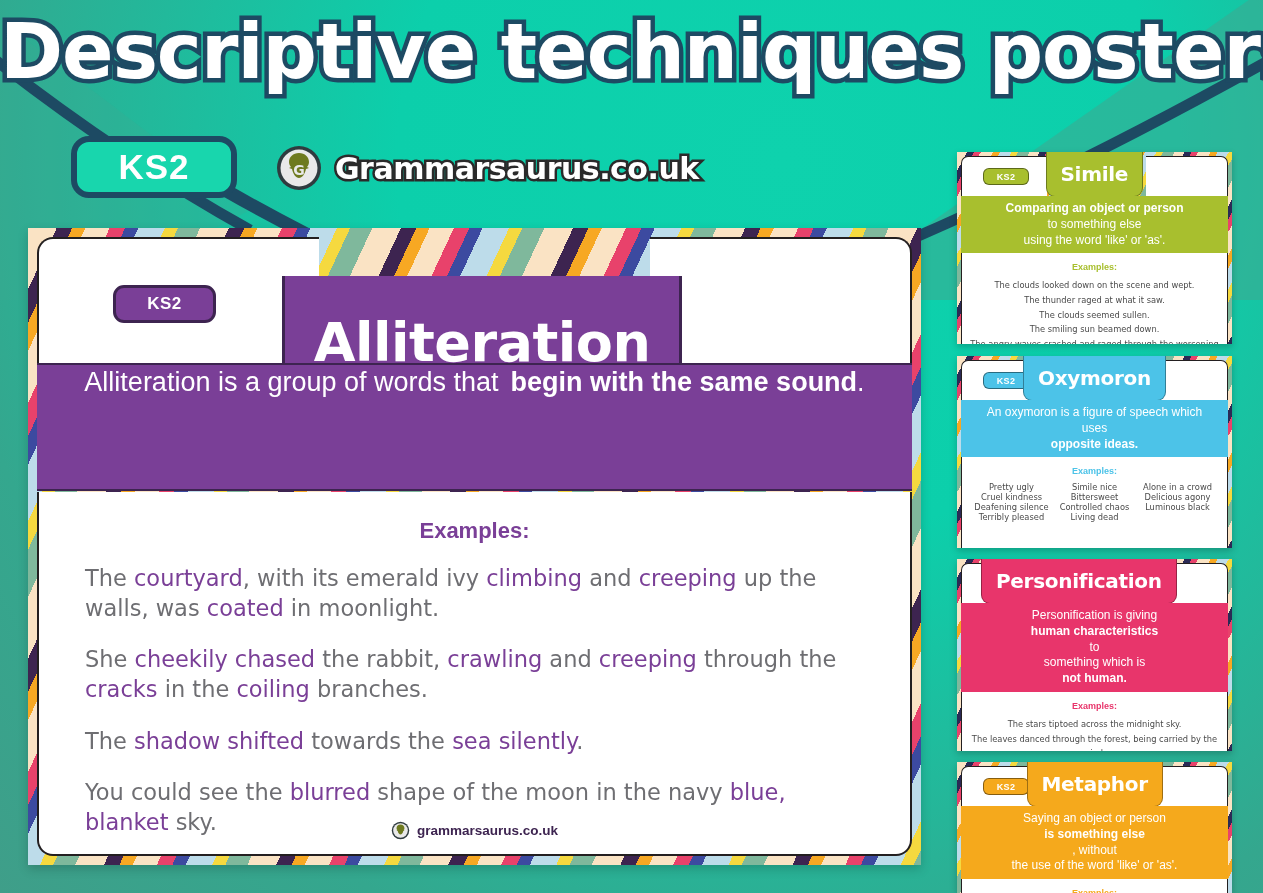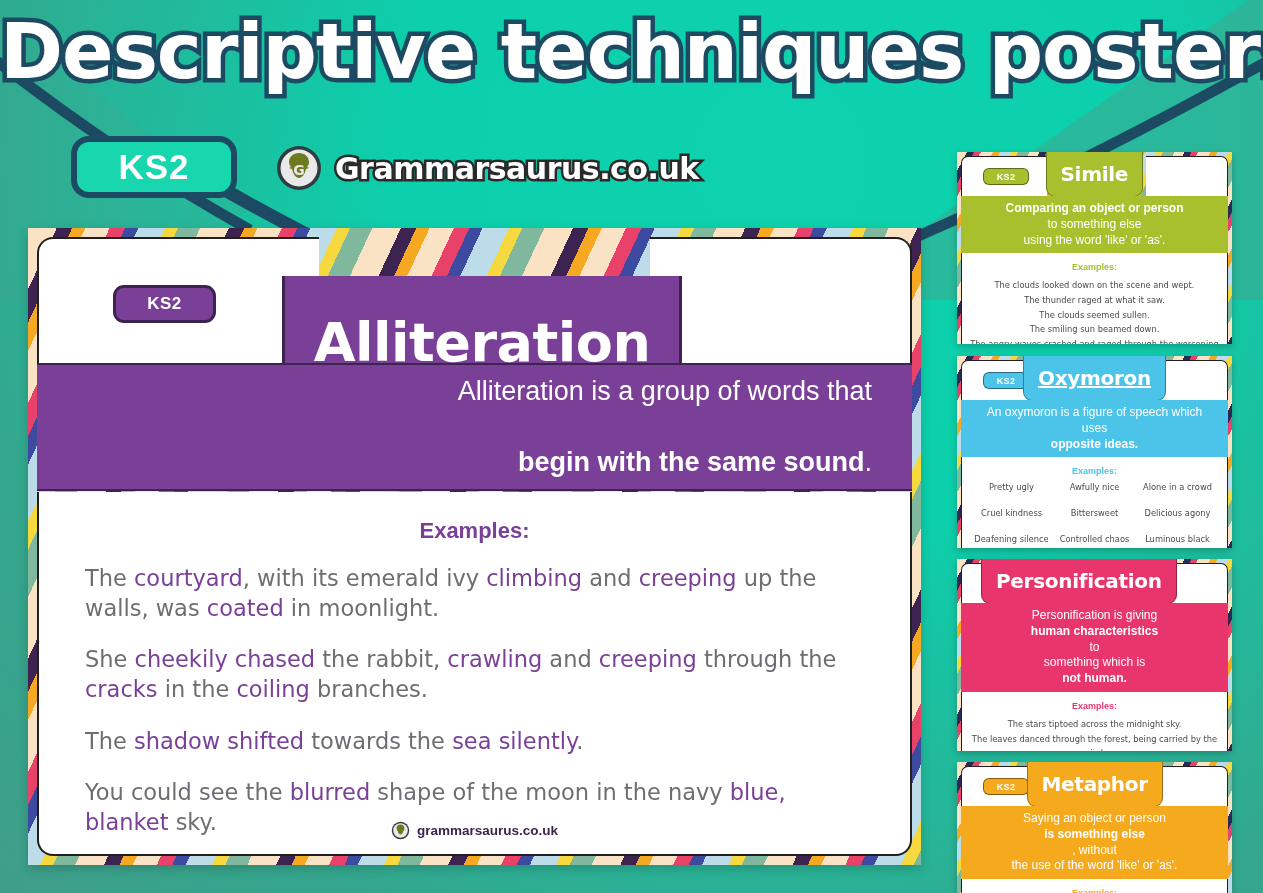--- a/index.html
+++ b/index.html
@@ -169,27 +169,26 @@
   }
 
   .definition-bar {
     position: relative;
     margin-top: -1px;
     background: #7a3f97;
     border: 2.5px solid #3d2450;
     border-left: none; border-right: none;
     height: 128px;
     display: flex;
-    flex-direction: column;
-    align-items: flex-end;
+    flex-direction: row;
+    align-items: flex-start;
     justify-content: center;
     color: #ffffff;
     text-align: center;
     padding: 0 40px;
-    gap: 35px;
   }
   .definition-bar .d1 { font-size: 27px; line-height: 1.3; }
   .definition-bar .d2 { font-size: 27px; line-height: 1.3; font-weight: bold; margin-left: 12px; }
   .definition-bar .d2 .tail { font-weight: normal; }
 
   .examples-body {
     position: absolute;
     left: 0; right: 0;
     top: 255px;
     bottom: 0;
@@ -308,21 +307,21 @@
   .th-ex {
     text-align: center;
     font-size: 8.3px;
     line-height: 1.75;
     color: #4a4a4a;
     font-family: "DejaVu Sans", sans-serif;
   }
   .th-grid {
     display: grid;
     grid-template-columns: 1fr 1fr 1fr;
-    row-gap: 16px;
+    row-gap: 0;
     font-size: 8.3px;
     color: #4a4a4a;
     text-align: center;
     font-family: "DejaVu Sans", sans-serif;
   }
   .th-foot {
     position: absolute; left: 0; right: 0; bottom: 4px;
     display: flex; align-items: center; justify-content: center; gap: 3px;
   }
   .th-foot .fl { width: 8px; height: 8px; }
@@ -422,30 +421,30 @@
             </div>
           </div>
         </div>
       </div>
       <div class="thumb t2">
         <div class="thumb-inner">
           <div class="th-hdr">
             <div class="th-panel th-left"></div>
             <div class="th-panel th-right"></div>
             <div class="th-badge" style="background:#4cc3e8;border:1.5px solid rgba(0,0,0,.45)">KS2</div>
-            <div class="th-tab" style="background: rgb(76, 195, 232); border-right: 1.5px solid rgba(0, 0, 0, 0.35); border-bottom: 1.5px solid rgba(0, 0, 0, 0.35); border-left: 1.5px solid rgba(0, 0, 0, 0.35); border-image: initial; border-top: none; left: 62px; text-decoration: underline;">
+            <div class="th-tab" style="background: rgb(76, 195, 232); border-right: 1.5px solid rgba(0, 0, 0, 0.35); border-bottom: 1.5px solid rgba(0, 0, 0, 0.35); border-left: 1.5px solid rgba(0, 0, 0, 0.35); border-image: initial; border-top: none; left: 62px;">
               <span>Oxymoron</span>
             </div>
           </div>
           <div class="th-def" style="background:#4cc3e8">An oxymoron is a figure of speech which uses<br><b>opposite ideas.</b></div>
           <div class="th-body">
             <div class="th-ex-head" style="color:#4cc3e8">Examples:</div>
             <div class="th-grid">
               <div>Pretty ugly</div>
-              <div>Awfully nice</div>
+              <div>Simile nice</div>
               <div>Alone in a crowd</div>
               <div>Cruel kindness</div>
               <div>Bittersweet</div>
               <div>Delicious agony</div>
               <div>Deafening silence</div>
               <div>Controlled chaos</div>
               <div>Luminous black</div>
               <div>Terribly pleased</div>
               <div>Living dead</div>
               <div></div>

